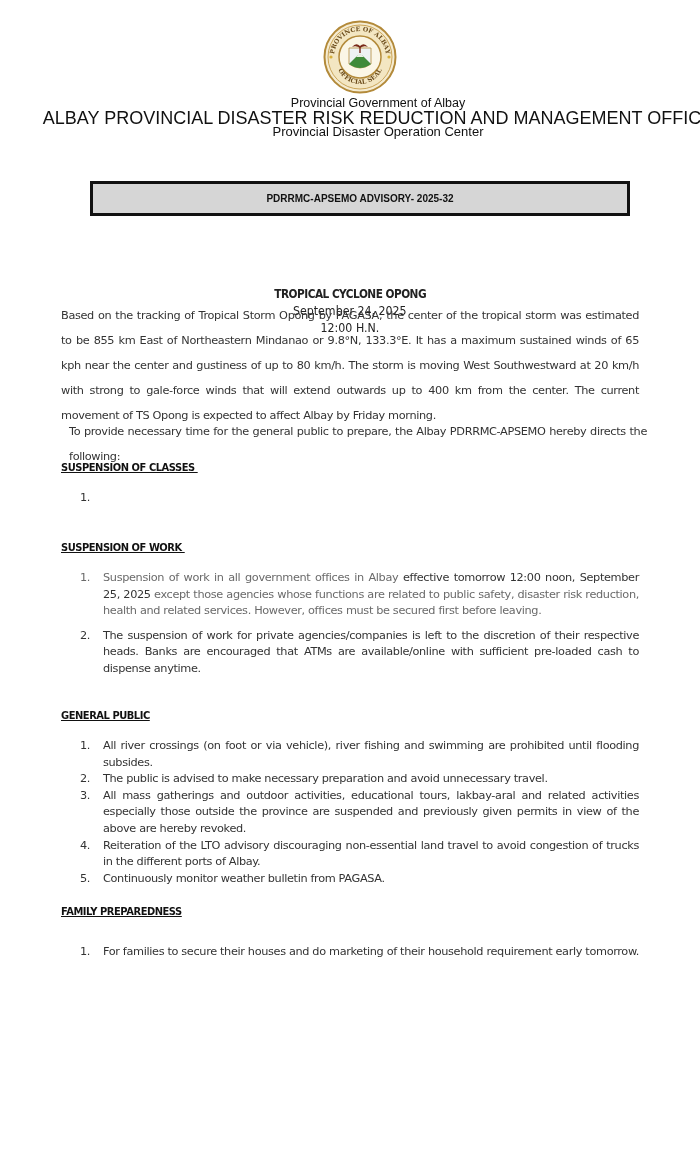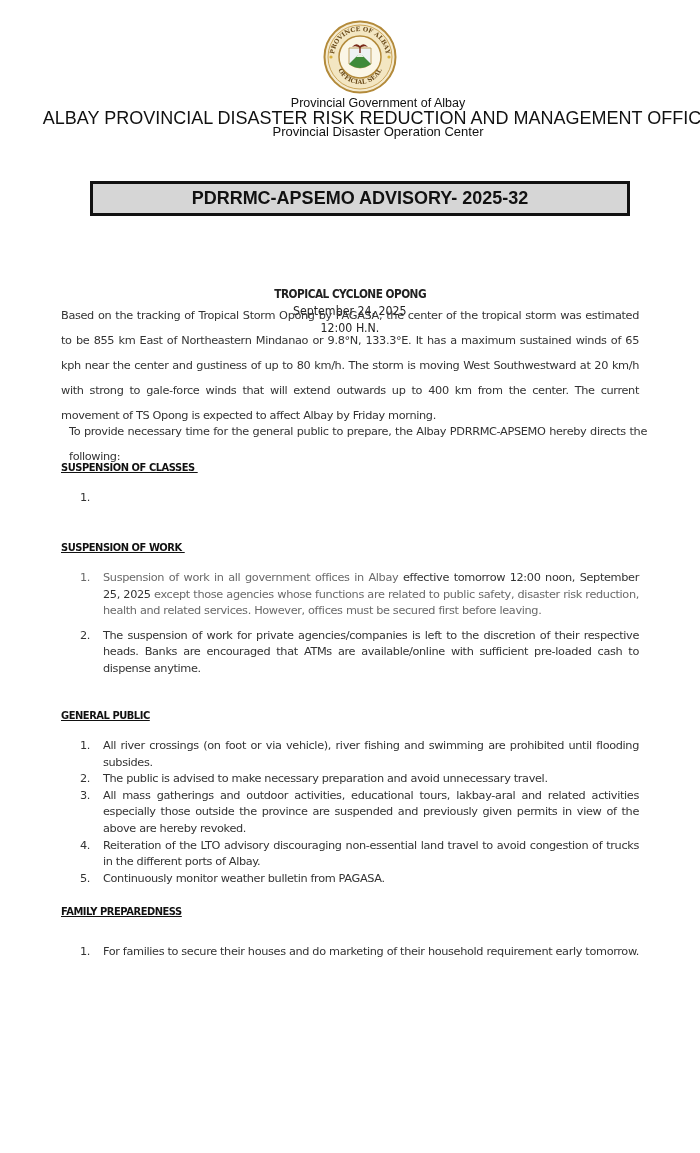--- a/index.html
+++ b/index.html
@@ -50,21 +50,21 @@
       left: 90px;
       top: 181px;
       width: 534px;
       height: 29px;
       background: #d6d6d6;
       border: 3px solid #111;
       box-sizing: content-box;
       text-align: center;
       font-family: "Liberation Sans", sans-serif;
       font-weight: bold;
-      font-size: 18px;
+      font-size: 10px;
       line-height: 29px;
       color: #111;
     }
 
     .subtitle {
       position: absolute;
       left: 0;
       top: 237px;
       width: 700px;
       text-align: center;

